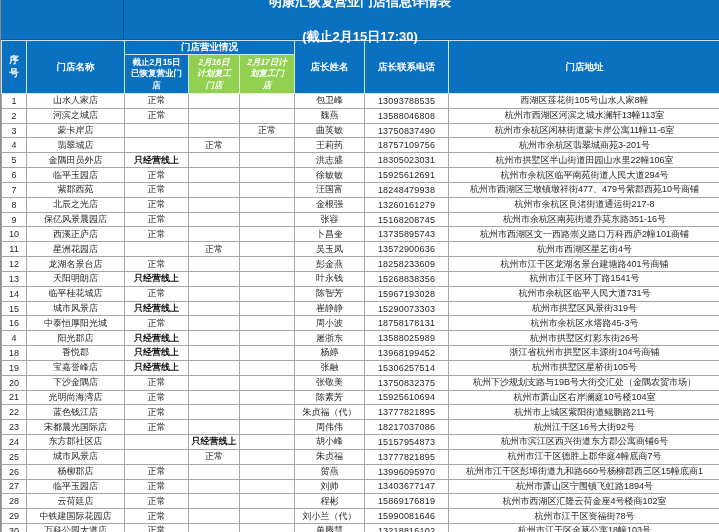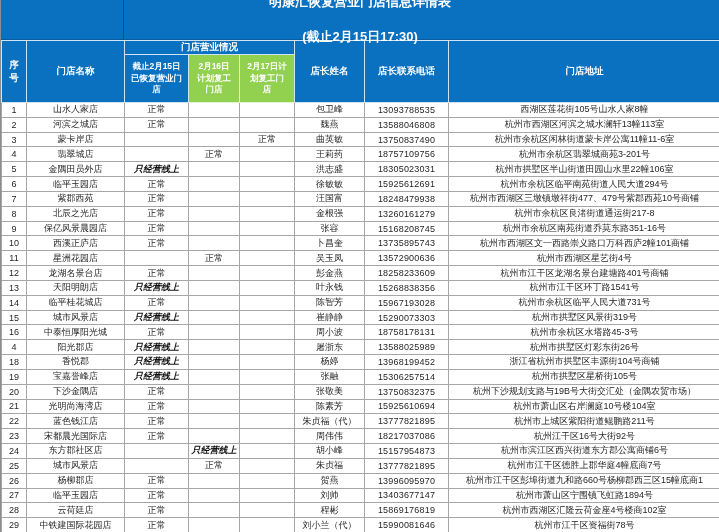--- a/index.html
+++ b/index.html
@@ -17,29 +17,29 @@
   .title-band .vline{position:absolute;left:122px;top:0;bottom:0;width:1px;background:rgba(0,0,0,.28);}
   table{width:719px;border-collapse:collapse;table-layout:fixed;color:var(--text);}
   col.c-no{width:25px;} col.c-store{width:98px;} col.c-s15{width:64px;}
   col.c-s16{width:51px;} col.c-s17{width:55px;} col.c-mgr{width:70px;}
   col.c-phone{width:84px;} col.c-addr{width:272px;}
   thead th{
     background:var(--blue);color:#fff;font-weight:bold;text-align:center;
     border:1px solid #cfe3f2;padding:0 6px;box-sizing:border-box;
   }
   thead tr.group-row th{height:13px;font-size:9.5px;}
-  thead tr.sub-row th{height:48px;font-size:8.5px;line-height:1.35;}
-  thead th.green{background:var(--green);border-color:#e6f2d8;}
+  thead tr.sub-row th{height:39px;font-size:8.5px;line-height:1.35;}
+  thead th.green{background:var(--green);border-color:#e6f2d8;font-style:italic;}
   thead{border-bottom:1px solid #333;}
   tbody td{
     height:13.8px;border:1px solid var(--grid);text-align:center;
     font-size:9px;padding:0 2px;white-space:nowrap;overflow:hidden;
     box-sizing:border-box;background:#fff;
   }
-  tbody td.status-online{font-weight:bold;color:#111;font-style:italic;}
+  tbody td.status-online{font-weight:bold;color:#111;}
   tbody td.phone{letter-spacing:.2px;text-align:center;}
   tbody tr{height:14.83px;}
 </style>
 </head>
 <body>
 
 <div class="sheet">
   <div class="title-band">
     <div class="vline"></div>
     <div>明康汇恢复营业门店信息详情表</div>

